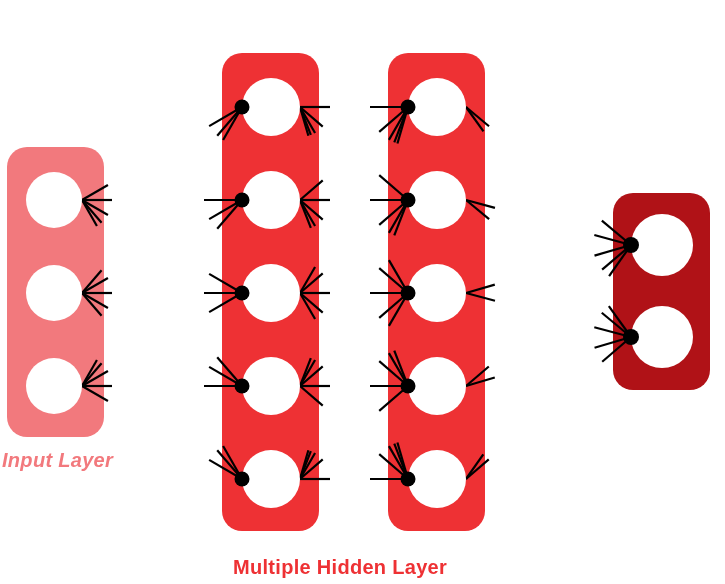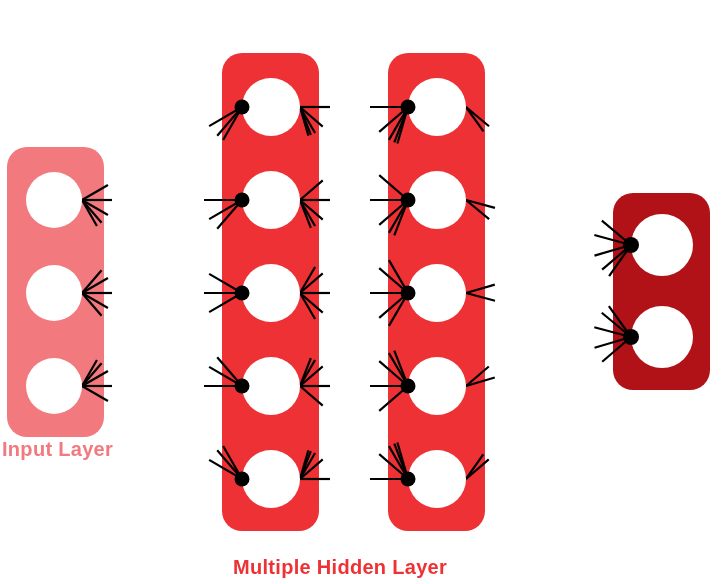--- a/index.html
+++ b/index.html
@@ -12,21 +12,21 @@
   }
   .canvas svg{position:absolute;left:0;top:0;}
   .layer-label{
     position:absolute;
     font-size:20px;
     font-weight:bold;
     letter-spacing:0.3px;
     line-height:22px;
     white-space:nowrap;
   }
-  #input-label{left:2px;top:438px;}
+  #input-label{left:2px;top:449px;font-style:italic;}
   #hidden-label{left:233px;top:556px;width:242px;text-align:left;}
   #output-label{left:597px;top:424px;}
 </style>
 </head>
 <body>
 
 <div class="canvas">
   <svg id="net-svg" width="725" height="584" viewBox="0 0 725 584">
       <rect x="7" y="147" width="97" height="290" rx="20" ry="20" fill="#F2797D"></rect>
       <rect x="222" y="53" width="97" height="478" rx="20" ry="20" fill="#EE3134"></rect>

